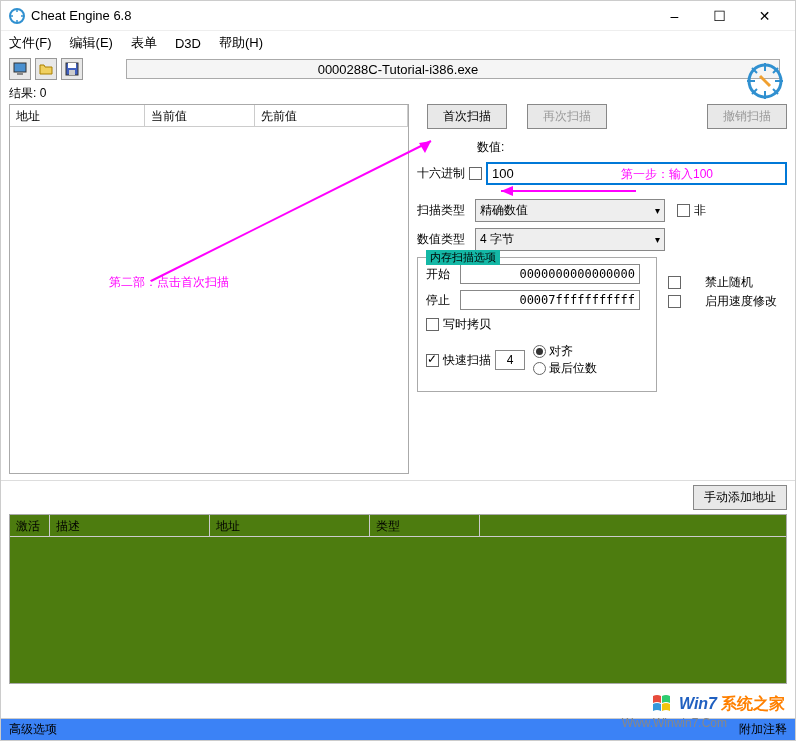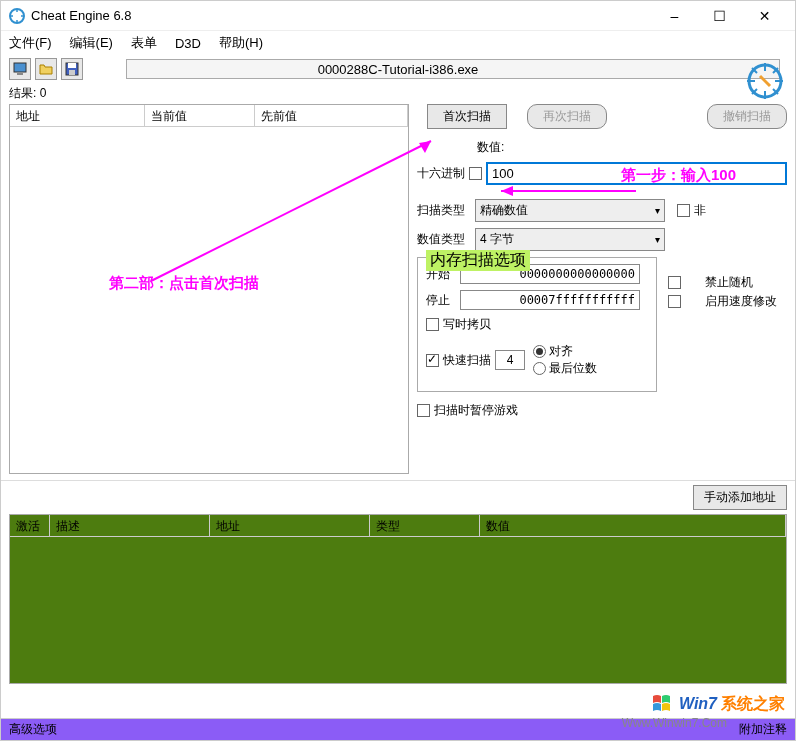--- a/index.html
+++ b/index.html
@@ -19,49 +19,49 @@
 .settings-label { position: absolute; right: 12px; top: 104px; font-size: 12px; }
 .results-label { padding: 2px 8px; font-size: 12px; }
 .main-split { display: flex; padding: 0 8px; gap: 8px; }
 .left-panel { width: 400px; }
 .results-table { border: 1px solid #aaa; height: 370px; background: #fff; }
 .results-header { display: flex; height: 22px; border-bottom: 1px solid #ccc; }
 .results-header div { border-right: 1px solid #ccc; padding: 3px 6px; font-size: 12px; background: #fff; }
 .col-addr { width: 135px; } .col-cur { width: 110px; } .col-prev { flex: 1; }
 .left-buttons { display: flex; justify-content: space-between; margin-top: 4px; align-items: center; }
 .btn { border: 1px solid #888; background: #e8e8e8; padding: 3px 10px; font-size: 12px; min-width: 70px; text-align: center; }
-.btn.disabled { color: #999; border-radius: 10px; }
+.btn.disabled { color: #999; }
 .icon-btn { width: 22px; height: 22px; border: 1px solid #999; background: #e8e8e8; display: flex; align-items: center; justify-content: center; }
 .right-panel { flex: 1; position: relative; }
 .scan-buttons { display: flex; gap: 20px; margin-bottom: 10px; padding-left: 10px; }
 .scan-buttons .btn { min-width: 80px; }
 .scan-form { padding-left: 0; }
 .form-row { display: flex; align-items: center; margin-bottom: 6px; gap: 4px; }
 .form-label { font-size: 12px; }
 .value-label { margin-left: 60px; }
 .chk { width: 13px; height: 13px; border: 1px solid #666; display: inline-block; background: #fff; position: relative; }
 .chk.checked::after { content: "✓"; position: absolute; top: -3px; left: 0; font-size: 12px; }
 .chk.filled::after { content: ""; position: absolute; top: 2px; left: 2px; width: 7px; height: 7px; background: #333; }
 .radio { width: 13px; height: 13px; border: 1px solid #666; border-radius: 50%; display: inline-block; background: #fff; position: relative; }
 .radio.checked::after { content: ""; position: absolute; top: 2px; left: 2px; width: 7px; height: 7px; background: #333; border-radius: 50%; }
 .text-input { border: 1px solid #888; padding: 2px 4px; font-size: 12px; background: #fff; }
 .value-input { border: 2px solid #0078d7; flex: 1; padding: 2px 4px; font-size: 13px; }
 .dropdown { border: 1px solid #888; background: #eee; padding: 2px 4px; font-size: 12px; display: flex; justify-content: space-between; align-items: center; }
 .dropdown .arrow { font-size: 10px; }
 .fieldset { border: 1px solid #aaa; padding: 6px 8px 8px; margin-top: 4px; position: relative; width: 240px; }
-.fieldset-title { position: absolute; top: -8px; left: 8px; background: #bef264; padding: 0 4px; font-size: 16px; }
+.fieldset-title { position: absolute; top: -8px; left: 8px; background: #14b8a6; padding: 0 4px; font-size: 11px; }
 .side-options { position: absolute; right: 10px; top: 170px; }
 .side-options .form-row { margin-bottom: 2px; gap: 24px; }
 .bottom-toolbar-row { display: flex; justify-content: flex-end; padding: 4px 8px; gap: 4px; border-top: 1px solid #ddd; margin-top: 6px; }
 .address-list { margin: 0 8px; border: 1px solid #aaa; height: 170px; background: #4d7c0f; }
 .address-header { display: flex; height: 22px; border-bottom: 1px solid #ccc; }
 .address-header div { border-right: 1px solid #ccc; padding: 3px 6px; font-size: 12px; }
 .ah-active { width: 40px; } .ah-desc { width: 160px; } .ah-addr { width: 160px; } .ah-type { width: 110px; } .ah-val { flex: 1; }
-.statusbar { position: absolute; bottom: 0; left: 0; right: 0; height: 22px; border-top: 1px solid #ccc; display: flex; align-items: center; justify-content: space-between; padding: 0 8px; background: #8b5cf6; }
-.annotation { position: absolute; color: #ff00ff; font-size: 15px; font-weight: 700; pointer-events: none; }
+.statusbar { position: absolute; bottom: 0; left: 0; right: 0; height: 22px; border-top: 1px solid #ccc; display: flex; align-items: center; justify-content: space-between; padding: 0 8px; background: #3b82f6; }
+.annotation { position: absolute; color: #ff00ff; font-size: 12px; font-weight: 400; pointer-events: none; }
 .arrow-svg { position: absolute; pointer-events: none; }
 .watermark { position: absolute; bottom: 24px; right: 10px; display: flex; align-items: center; gap: 4px; }
 .watermark-text1 { color: #2060c0; font-size: 16px; font-weight: bold; font-style: italic; }
 .watermark-text2 { color: #ff8000; font-size: 16px; font-weight: bold; }
 .watermark-sub { position: absolute; bottom: 10px; right: 68px; font-size: 12px; color: #888; text-align: right; }
 </style>
 </head>
 <body>
 
 <div class="titlebar">
@@ -186,24 +186,20 @@
                 <span class="form-label">对齐</span>
               </div>
             <div style="display:flex;align-items:center;gap:3px">
                 <span class="radio"></span>
                 <span class="form-label">最后位数</span>
               </div>
           </div>
         </div>
       </div>
 
-      <div class="form-row" style="margin-top:10px">
-        <span class="chk"></span>
-        <span class="form-label">扫描时暂停游戏</span>
-      </div>
     </div>
 
     <div class="side-options">
       <div class="form-row">
           <span class="chk"></span>
           <span class="form-label">禁止随机</span>
         </div>
       <div class="form-row">
           <span class="chk"></span>
           <span class="form-label">启用速度修改</span>
@@ -215,21 +211,20 @@
 <div class="bottom-toolbar-row">
   <div class="btn">手动添加地址</div>
 </div>
 
 <div class="address-list">
   <div class="address-header">
     <div class="ah-active">激活</div>
     <div class="ah-desc">描述</div>
     <div class="ah-addr">地址</div>
     <div class="ah-type">类型</div>
-    <div class="ah-val">数值</div>
   </div>
 </div>
 
 <div class="statusbar">
   <span>高级选项</span>
   <span>附加注释</span>
 </div>
 
 <div class="annotation" style="top:165px; left:620px">第一步：输入100</div>
 <div class="annotation" style="top:273px; left:108px">第二部：点击首次扫描</div>

